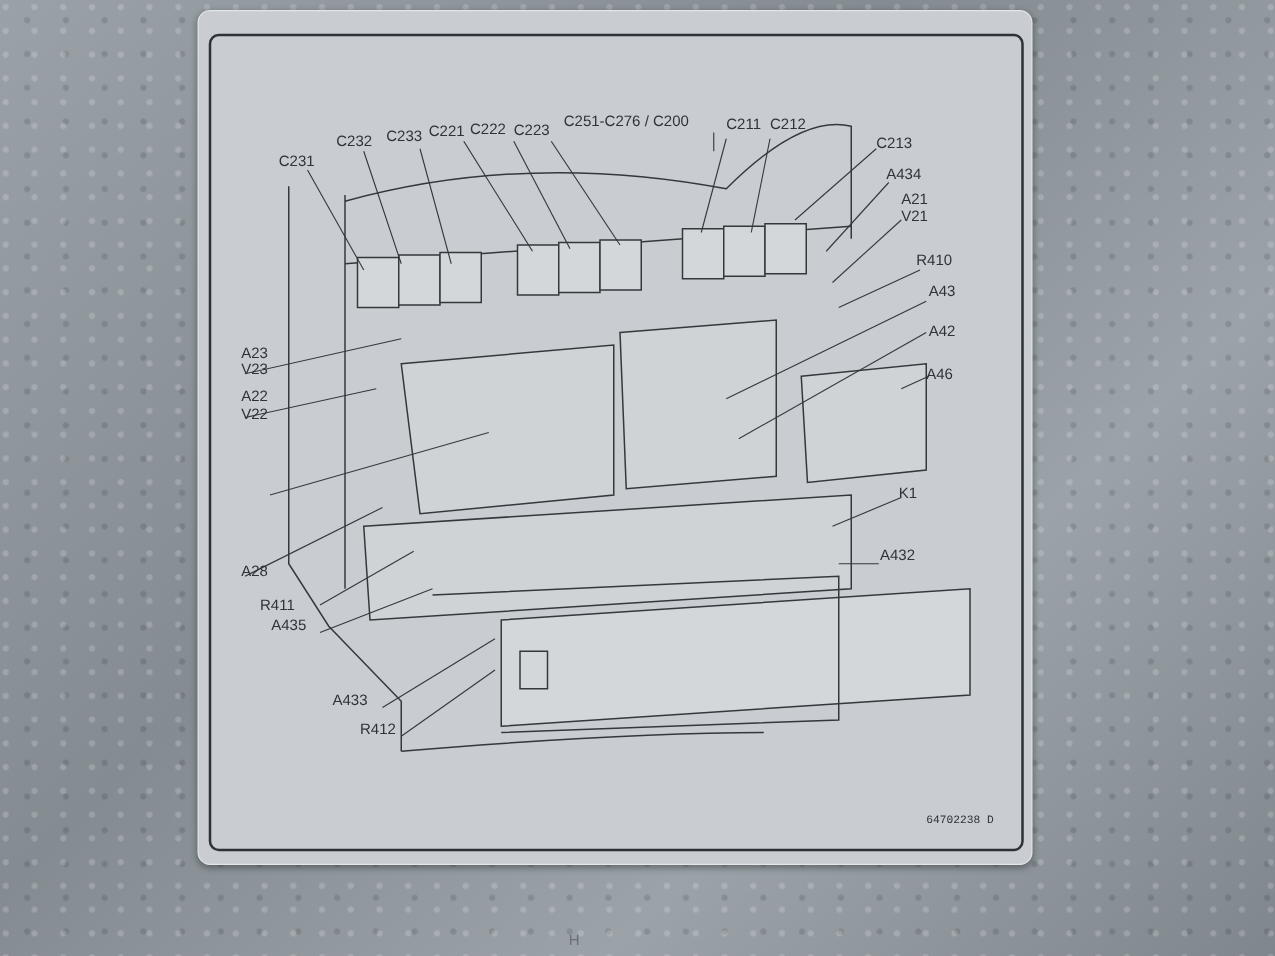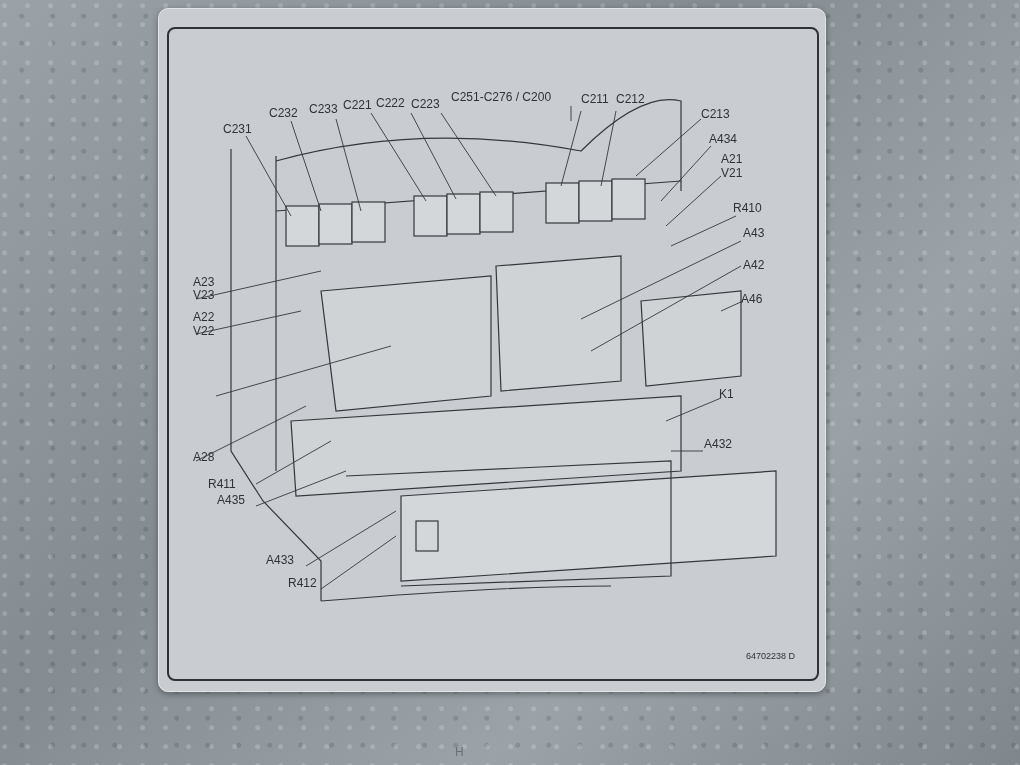--- a/index.html
+++ b/index.html
@@ -11,21 +11,21 @@
       linear-gradient(135deg,#9aa2a8 0%,#848c92 40%,#9ba3a9 70%,#7f878d 100%);
     background-size:23px 19px, 31px 27px, 100% 100%;
     font-family:"Liberation Sans", sans-serif;}
   .plate{position:absolute;left:158px;top:8px;width:666px;height:682px;
     background:#c9ccd0;border-radius:10px;box-shadow:0 2px 6px rgba(0,0,0,0.35);
     border:1px solid #e3e5e7;}
   .inner{position:absolute;left:8px;top:18px;width:648px;height:650px;
     border:2px solid #2e3236;border-radius:8px;}
   svg{position:absolute;left:0;top:0;}
   .lbl{font-family:"Liberation Sans", sans-serif;font-size:12px;fill:#2f3338;}
-  .pn{position:absolute;right:30px;bottom:30px;font-size:9px;color:#2f3338;}
+  .pn{position:absolute;right:30px;bottom:30px;font-size:9px;color:#2f3338;font-family:Liberation Mono, monospace;}
   .stamp{position:absolute;left:455px;top:745px;font-size:12px;color:#6a7076;}
 </style>
 </head>
 <body>
 
 <div class="plate">
   <div class="inner"></div>
   <svg width="666" height="682" viewBox="158 8 666 682">
     <g stroke="#34383c" stroke-width="1.2" fill="none">
 

